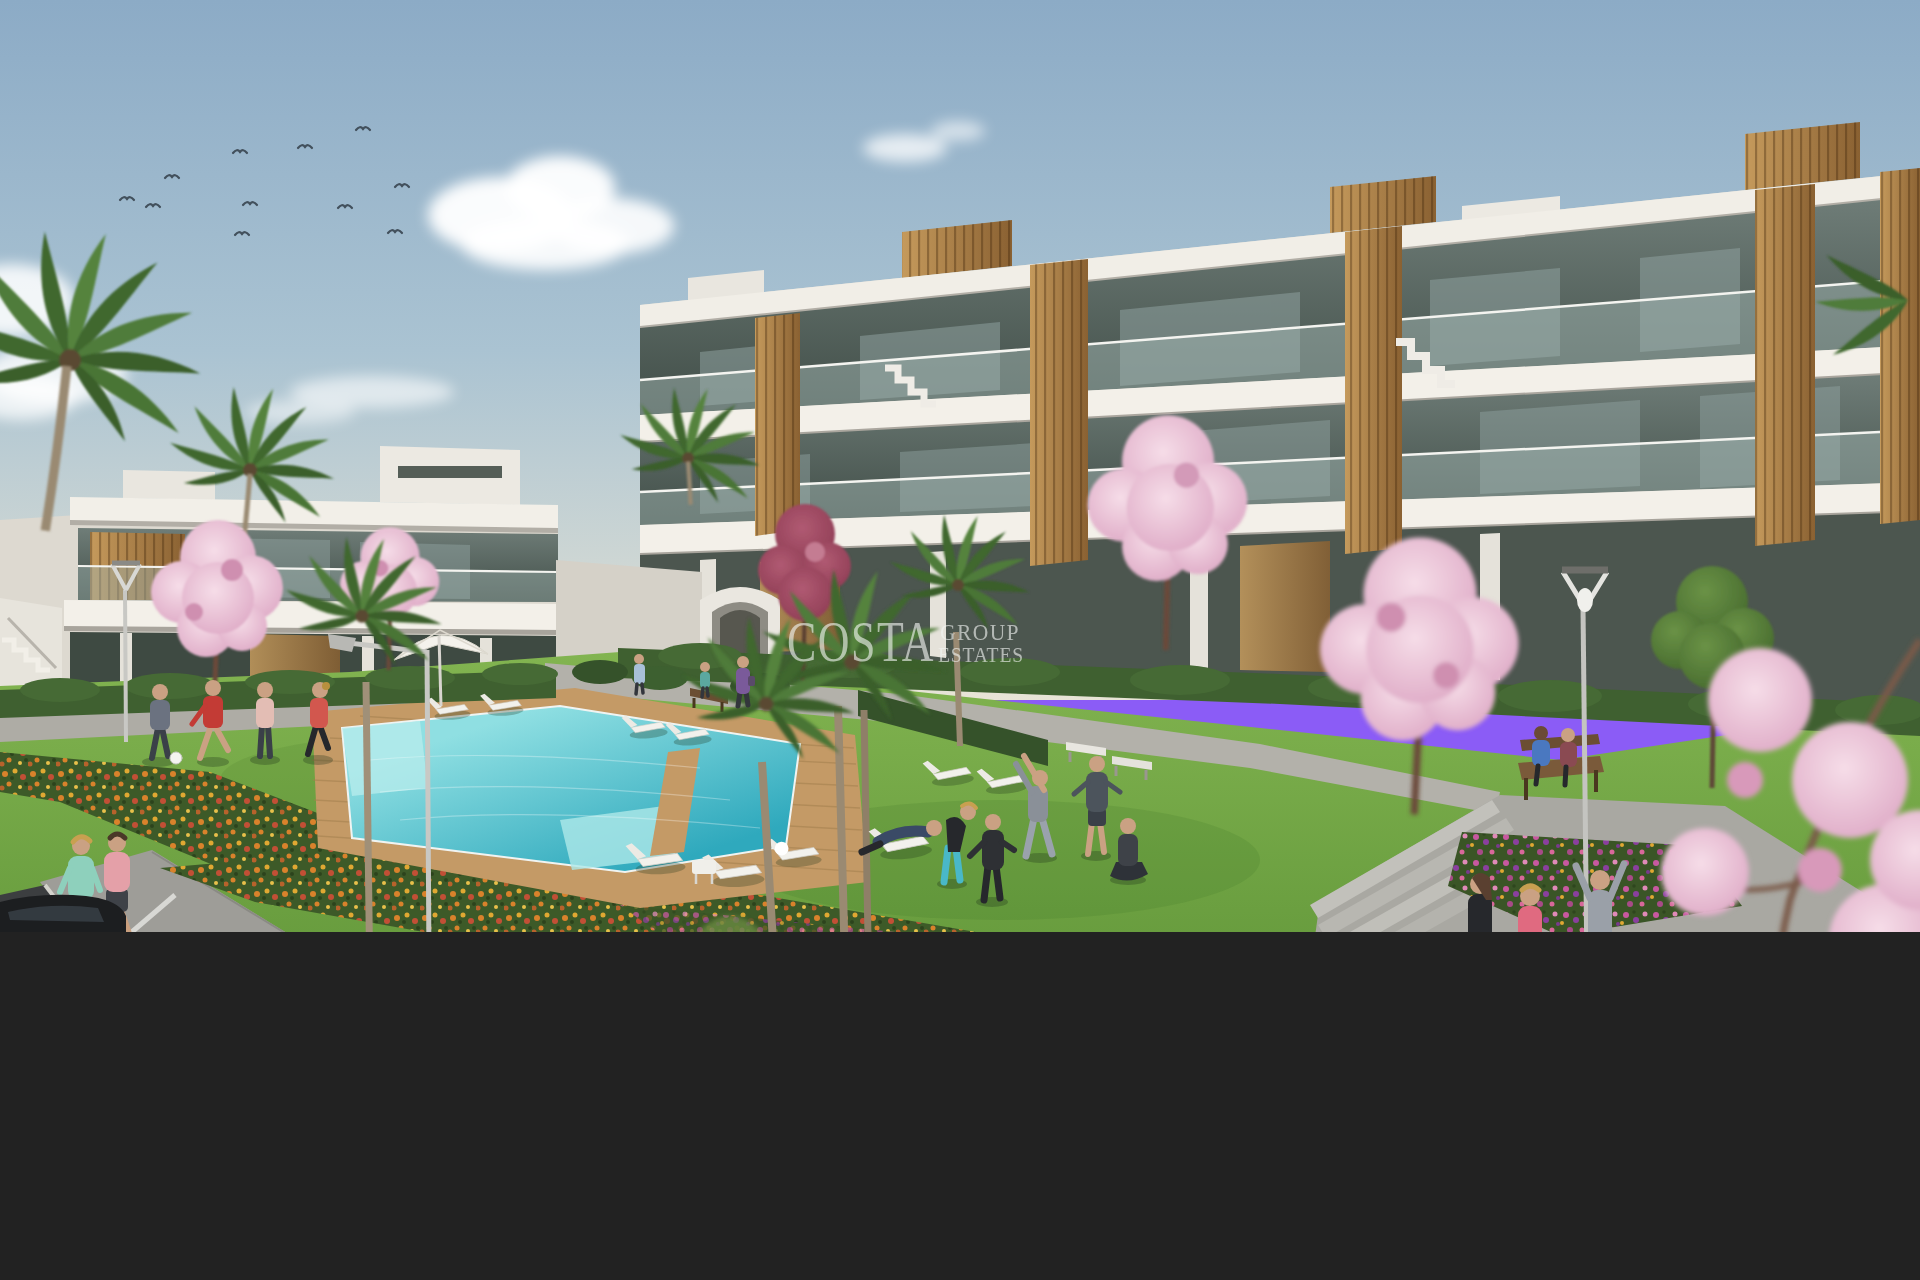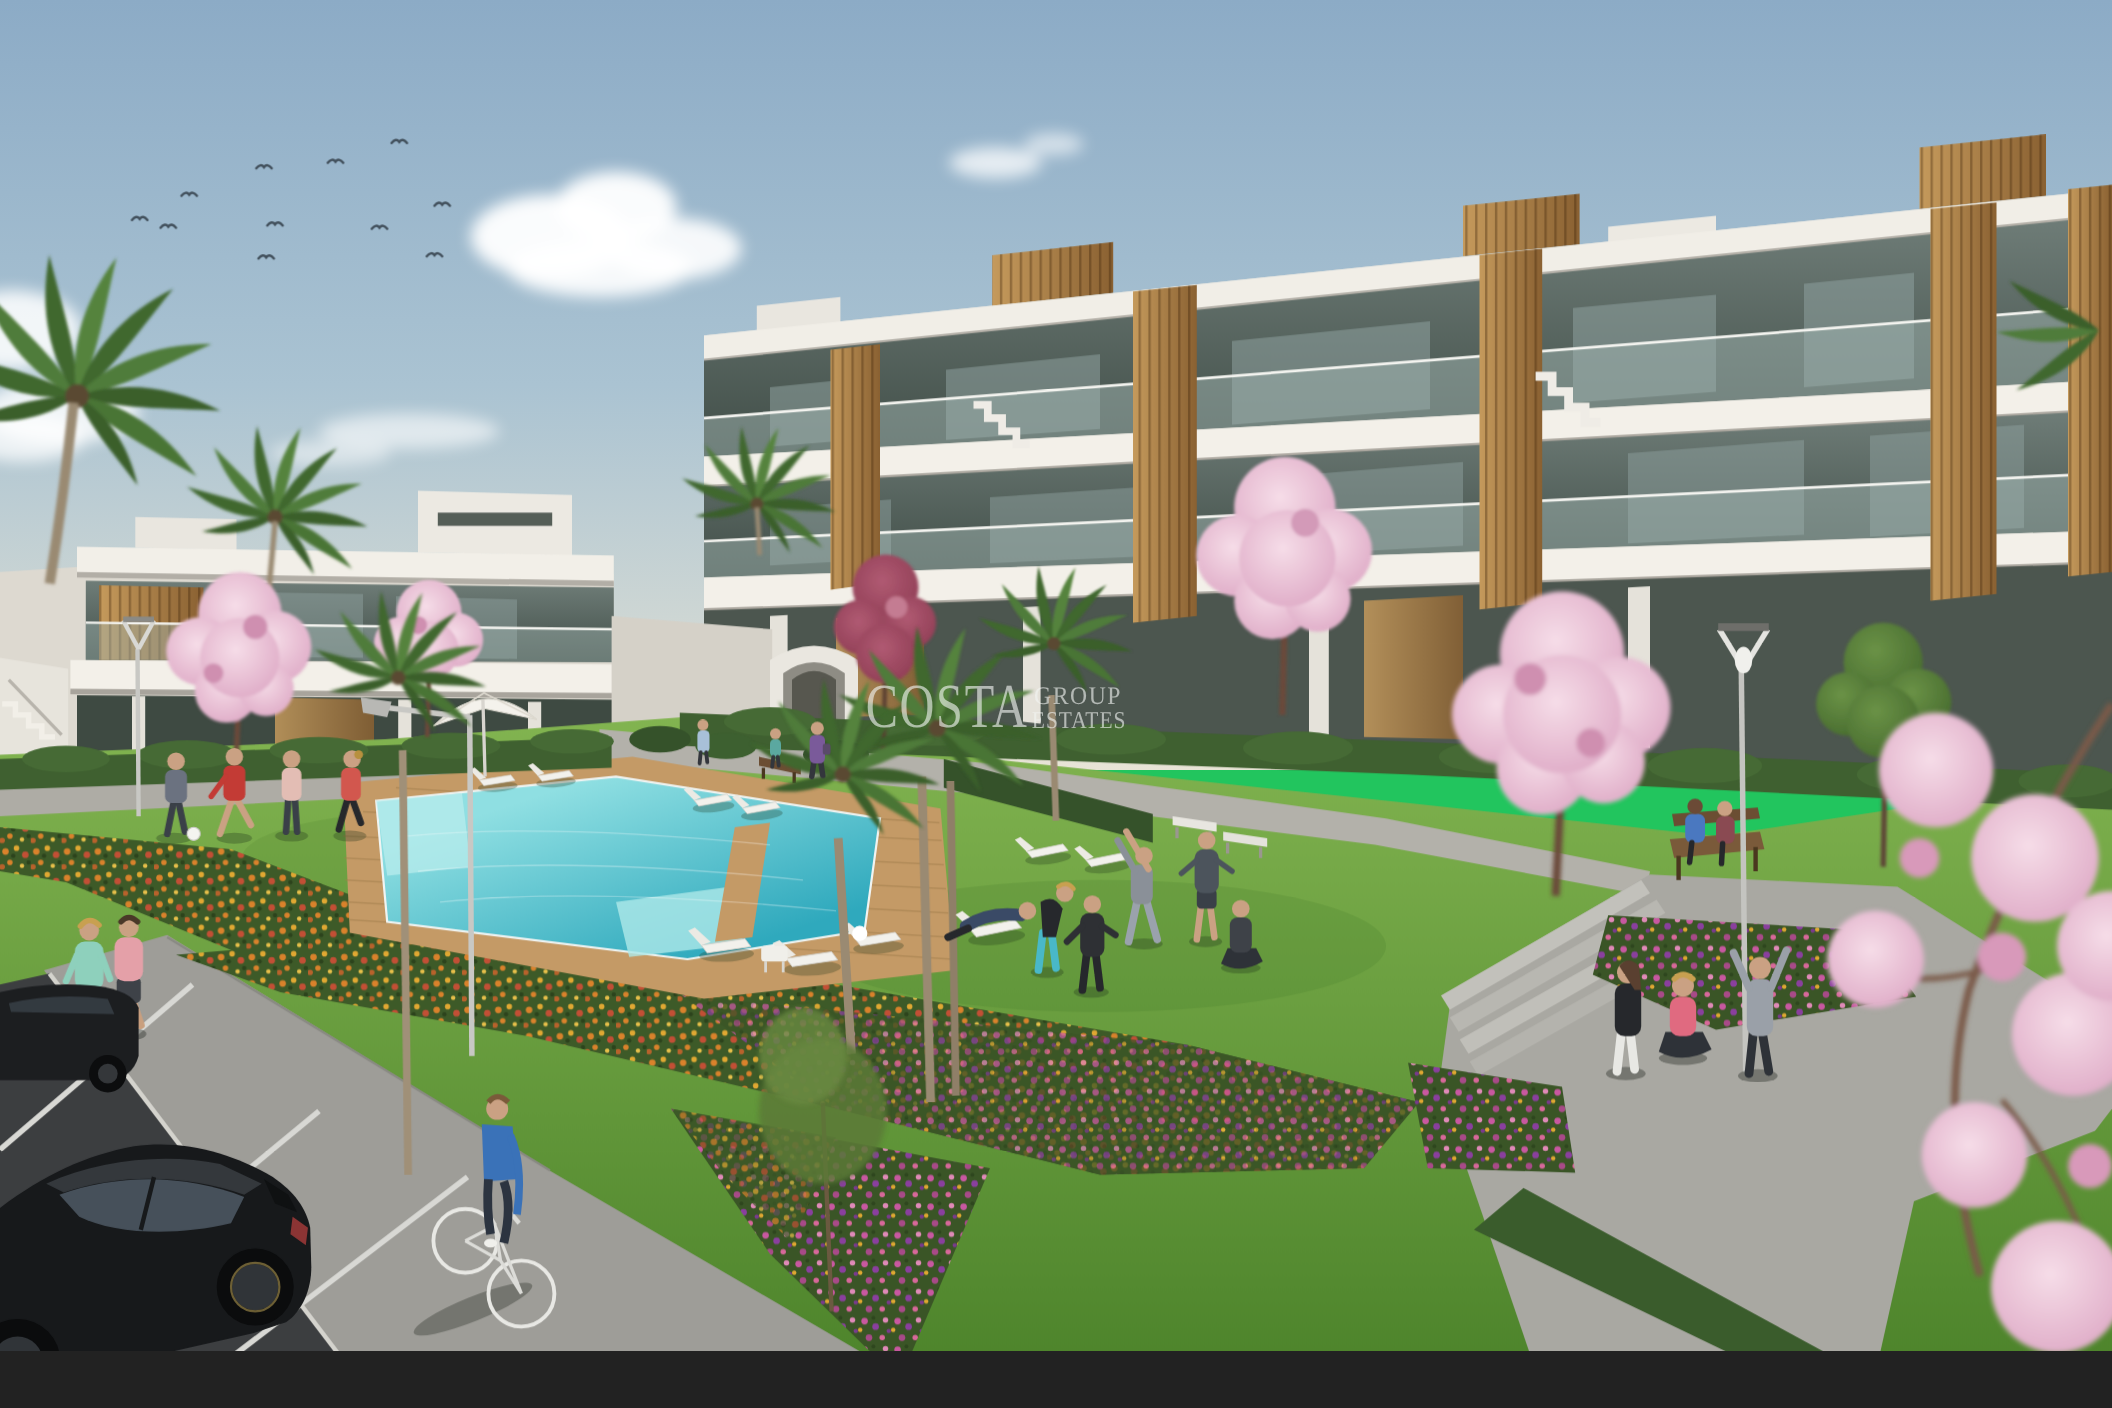--- a/index.html
+++ b/index.html
@@ -1,17 +1,17 @@
 <!DOCTYPE html>
 <html><head>
 <meta charset="utf-8">
 <style>
   html,body{margin:0;padding:0;background:#222;}
   body{font-family:"Liberation Sans", sans-serif;}
-  .stage{position:relative;width:1920px;height:1228px;overflow:hidden;background:#22c55e;}
+  .stage{position:relative;width:1920px;height:932px;overflow:hidden;background:#8b5cf6;}
   svg{display:block;width:1920px;height:1280px;}
   .wm{font-family:"Liberation Serif", serif;}
 </style>
 </head>
 <body>
 
 <div class="stage">
 <svg viewBox="0 0 1920 1280">
 <defs>
   <linearGradient id="gSky" x1="0" y1="0" x2="0" y2="700" gradientUnits="userSpaceOnUse">

